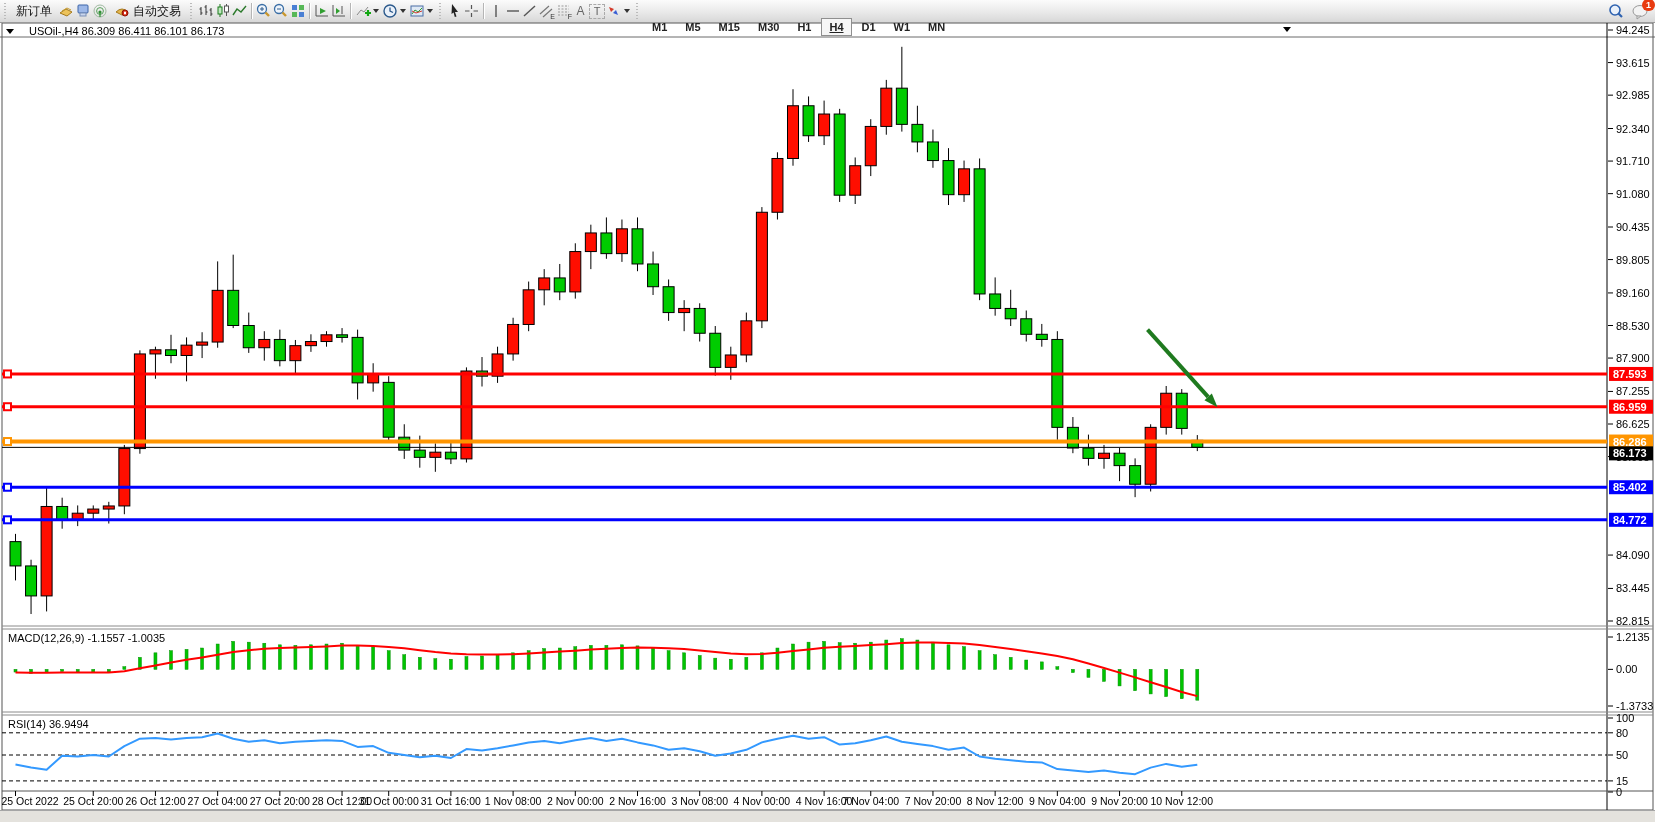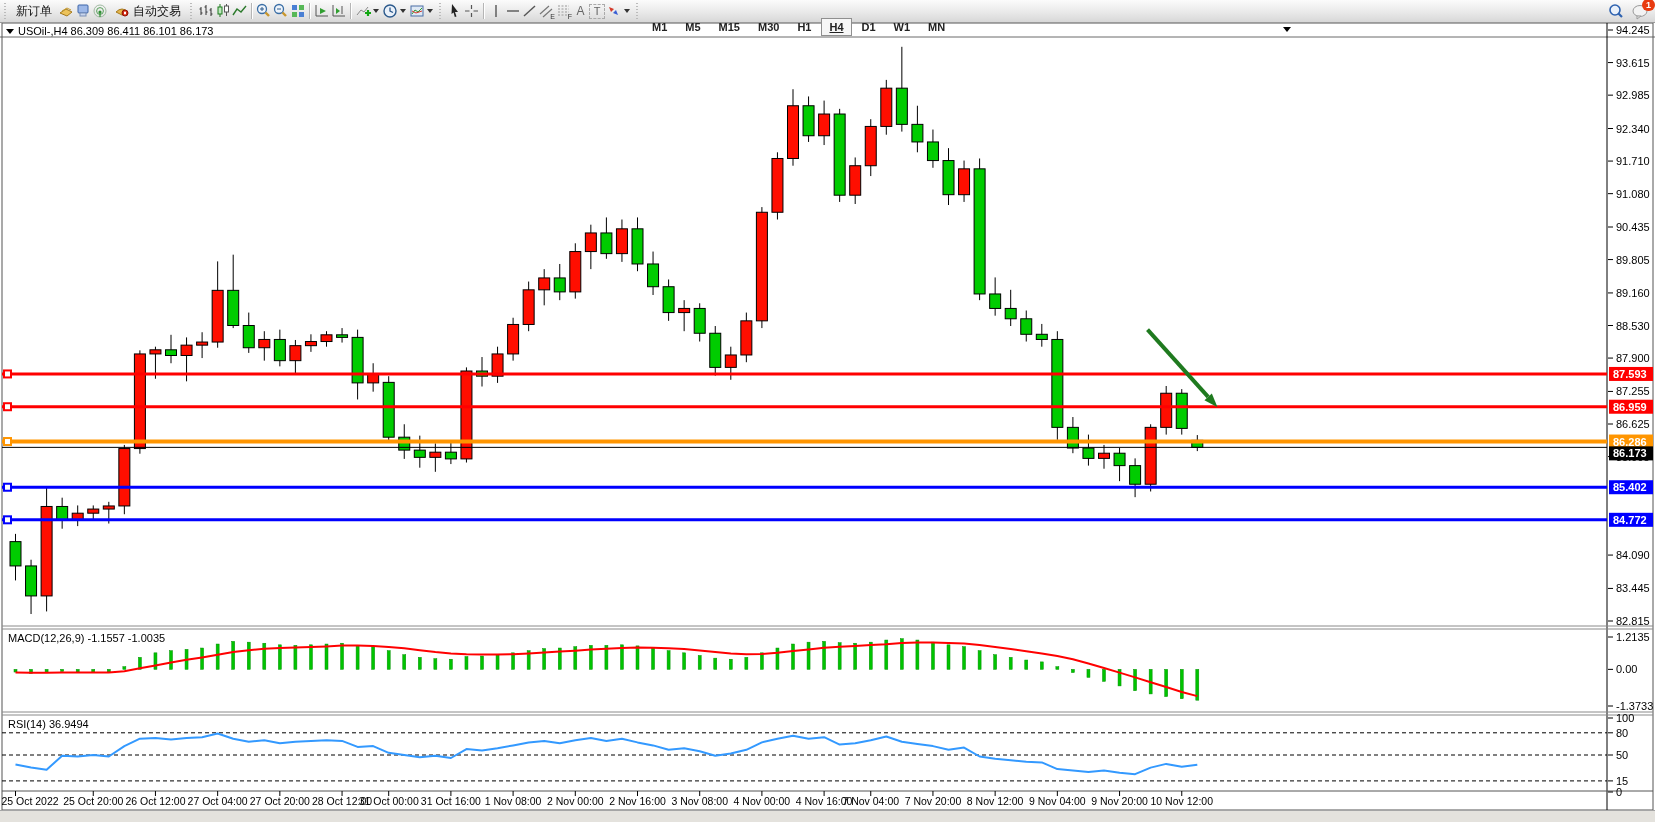--- a/index.html
+++ b/index.html
@@ -20,21 +20,21 @@
     border-top:4px solid #333;margin:0 2px;}
   .tf-group{display:flex;align-items:center;height:22px;margin-top:31px;}
   .tf{font-size:11px;font-weight:bold;color:#222;padding:2px 7px;margin:0 1px;border:1px solid transparent;}
   .tf.active{background:#f6f6f6;border:1px solid #8f8f8f;text-decoration:underline;}
   .toolbar-right{position:absolute;right:6px;top:0;height:22px;display:flex;align-items:center;gap:8px;}
   .badge{position:absolute;top:-4px;right:-6px;background:#e83b10;color:#fff;border-radius:8px;
     font-size:9px;font-weight:bold;padding:1px 4px;line-height:10px;}
   
   #chartArea{position:absolute;left:0;top:22px;width:1655px;height:800px;background:#fff;}
   #chartSvg{position:absolute;left:0;top:0;}
-  #title{position:absolute;left:6px;top:3px;font-size:11px;color:#000;display:flex;align-items:center;gap:4px;}
+  #title{position:absolute;left:6px;top:3px;font-size:11px;color:#000;display:flex;align-items:center;gap:15px;}
   .tri{width:0;height:0;border-left:4px solid transparent;border-right:4px solid transparent;border-top:5px solid #000;}
   #winMenuTri{position:absolute;left:1283px;top:5px;}
   #statusbar{position:absolute;left:0;top:788px;width:1655px;height:12px;background:#e4e2dd;border-top:1px solid #a5a5a5;}
   svg text{font-family:"Liberation Sans",sans-serif;}
 </style>
 </head>
 <body>
 
 <div id="app">
 

